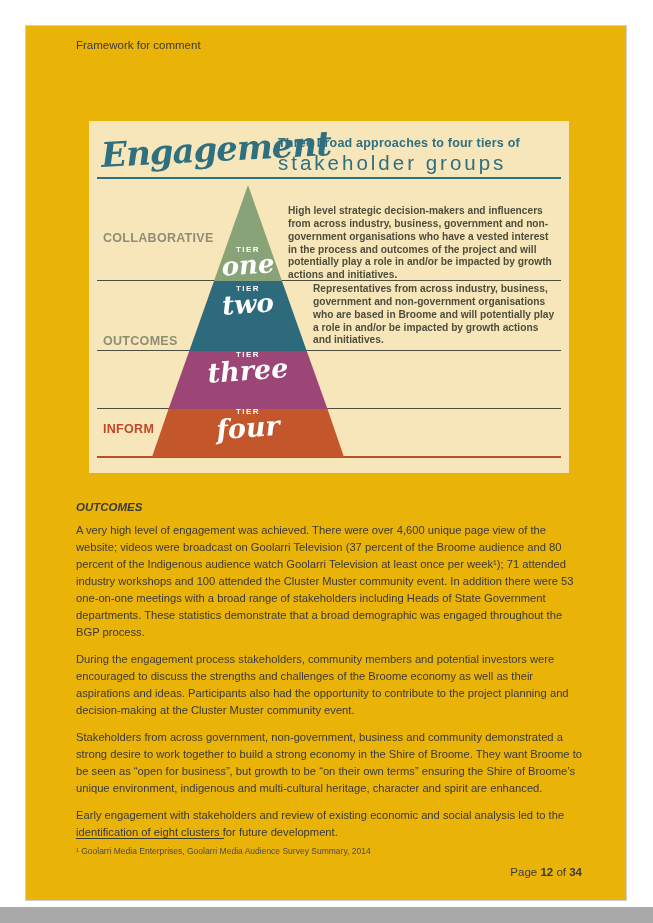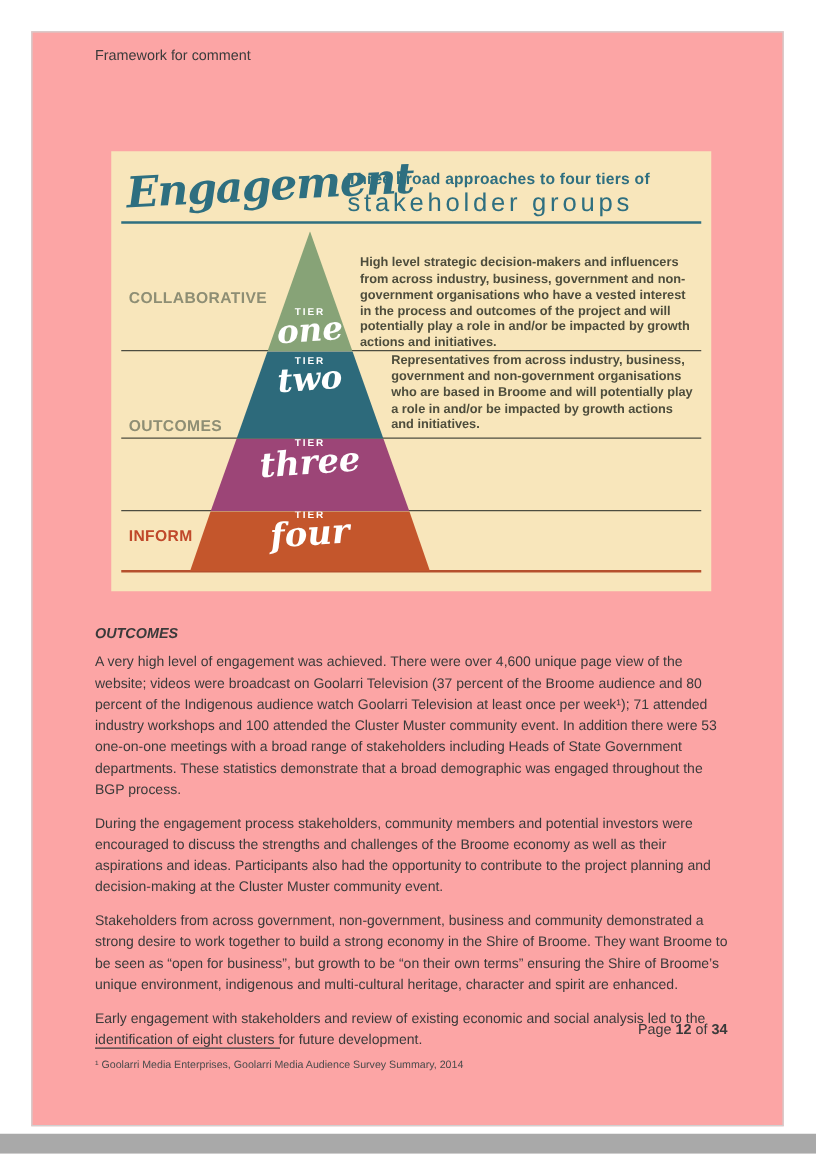--- a/index.html
+++ b/index.html
@@ -2,21 +2,21 @@
 <html><head>
 <meta charset="utf-8">
 <style>
   * { margin:0; padding:0; box-sizing:border-box; }
   html,body { width:653px; height:923px; background:#ffffff; overflow:hidden;
               font-family:"Liberation Sans", sans-serif; }
   .viewport { position:relative; width:653px; height:923px; background:#ffffff; }
   .bottom-strip { position:absolute; left:0; top:907px; width:653px; height:16px;
                   background:#a9a9a9; }
   .page { position:absolute; left:25px; top:25px; width:602px; height:876px;
-          background:#fca5a5; border:1px solid #cfcfcf; }
+          background:#eab308; border:1px solid #cfcfcf; }
 
   .doc-header { position:absolute; left:50px; top:13px; font-size:11.5px; color:#3a3a3a; }
 
   
   .infographic { position:absolute; left:63px; top:95px; width:480px; height:352px;
                  background:#f8e6bb; overflow:hidden; }
   .ig-title { position:absolute; left:12px; top:8px; z-index:4;
               font-family:"DejaVu Serif", serif; font-style:italic; font-weight:bold;
               font-size:34px; color:#2e6f80; transform:rotate(-3deg); letter-spacing:-1px; }
   .ig-subtitle { position:absolute; left:189px; top:15px; width:264px; color:#2e6f80; }
@@ -66,21 +66,21 @@
   .desc4 { left:267px; top:295px; width:200px; }
 
   
   .body-block { position:absolute; left:50px; top:475px; width:512px; color:#3a3a3a; }
   .outcomes-heading { font-size:11.5px; font-weight:bold; margin-bottom:9px;font-style:italic; }
   .body-block p { font-size:11.2px; line-height:1.52; margin-bottom:10px; }
 
   .footnote-rule { position:absolute; left:50px; top:812px; width:148px; height:0;
                    border-top:1px solid #3a3a3a; }
   .footnote { position:absolute; left:50px; top:820px; font-size:8.5px; color:#4a4a4a; }
-  .page-footer { position:absolute; right:44px; top:792px; font-size:11.5px; color:#3a3a3a; }
+  .page-footer { position:absolute; right:44px; top:840px; font-size:11.5px; color:#3a3a3a; }
   .page-footer b { font-weight:bold; }
 </style>
 </head>
 <body>
 
 <div class="viewport">
   <div class="page">
 
     <div class="doc-header">Framework for comment</div>
 

